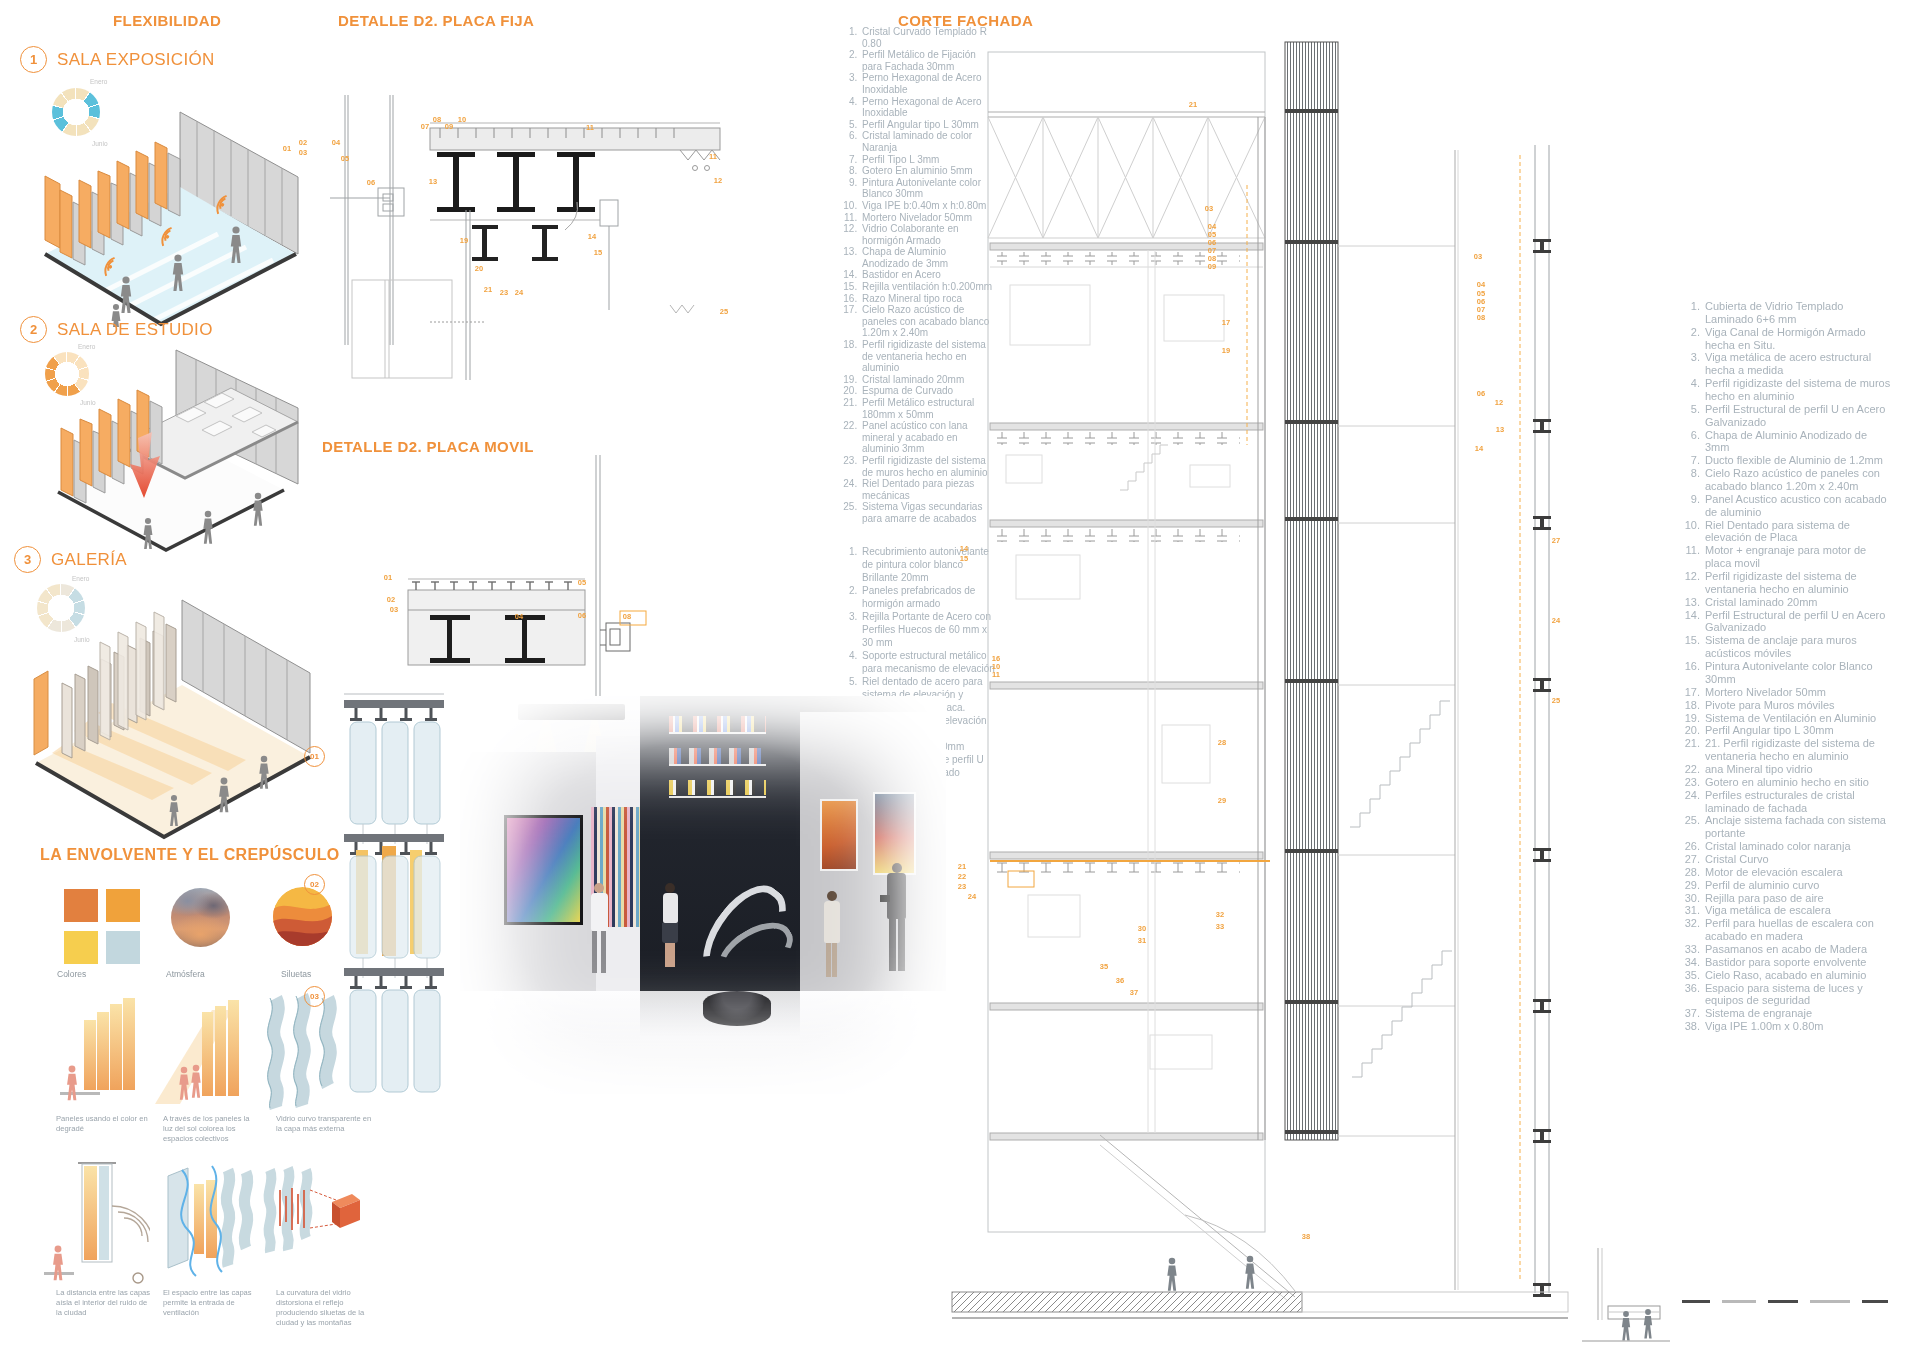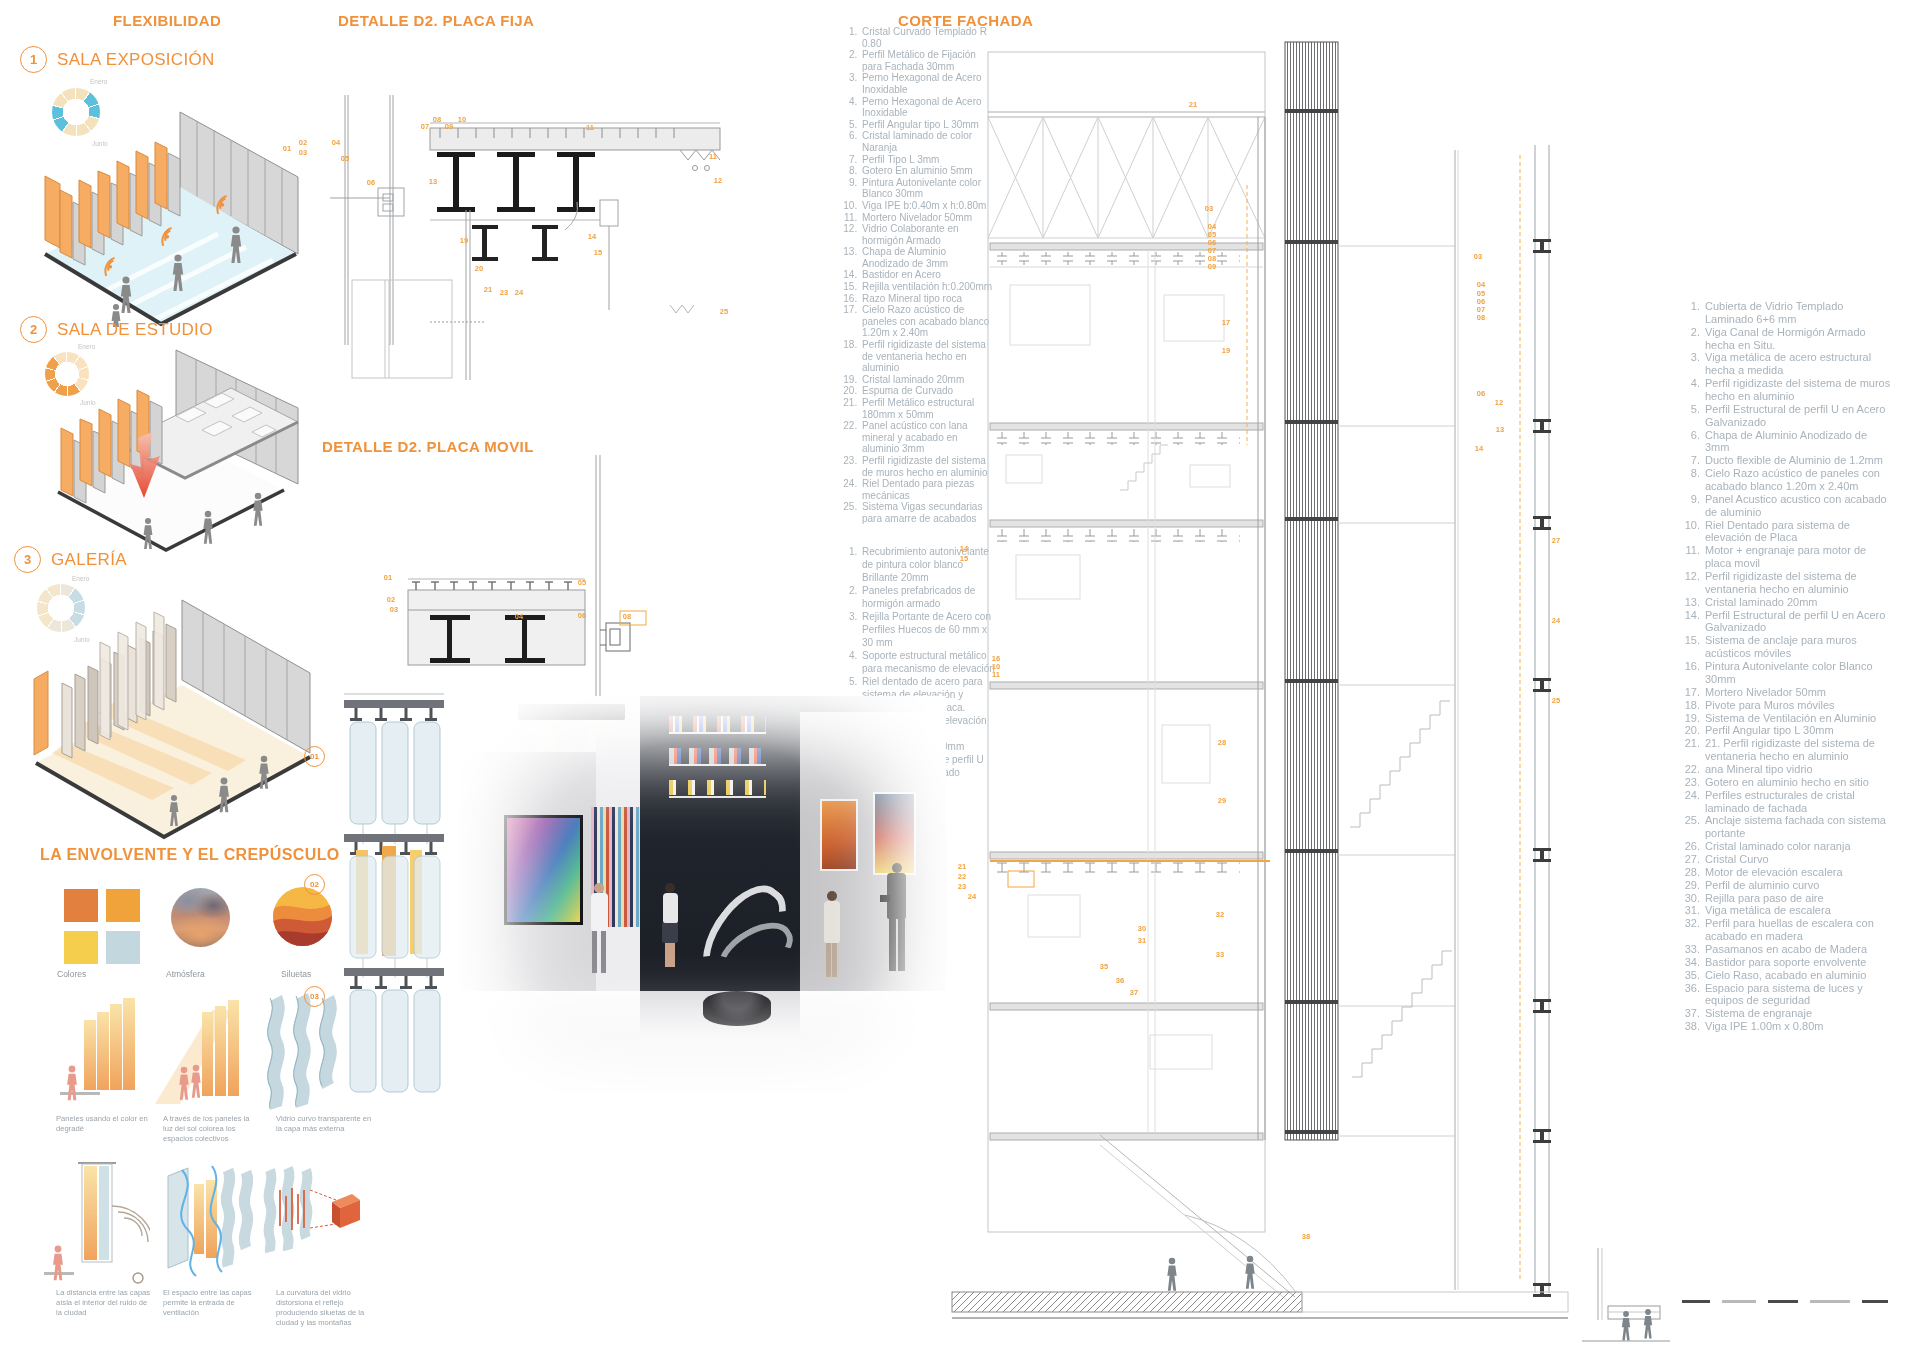--- a/index.html
+++ b/index.html
@@ -879,21 +879,21 @@
       <span class="dtag" style="left: 996px; top: 674px;">11</span>
       <span class="dtag" style="left: 962px; top: 866px;">21</span>
       <span class="dtag" style="left: 962px; top: 876px;">22</span>
       <span class="dtag" style="left: 962px; top: 886px;">23</span>
       <span class="dtag" style="left: 972px; top: 896px;">24</span>
       <span class="dtag" style="left: 1222px; top: 742px;">28</span>
       <span class="dtag" style="left: 1222px; top: 800px;">29</span>
       <span class="dtag" style="left: 1142px; top: 928px;">30</span>
       <span class="dtag" style="left: 1142px; top: 940px;">31</span>
       <span class="dtag" style="left: 1220px; top: 914px;">32</span>
-      <span class="dtag" style="left: 1220px; top: 926px; margin-top: 28px;">33</span>
+      <span class="dtag" style="left: 1220px; top: 926px;">33</span>
       <span class="dtag" style="left: 1104px; top: 966px;">35</span>
       <span class="dtag" style="left: 1120px; top: 980px;">36</span>
       <span class="dtag" style="left: 1134px; top: 992px;">37</span>
       <span class="dtag" style="left: 1306px; top: 1236px;">38</span>
       <span class="dtag" style="left: 1556px; top: 540px;">27</span>
       <span class="dtag" style="left: 1556px; top: 620px;">24</span>
       <span class="dtag" style="left: 1556px; top: 700px;">25</span>
     </div>
 
   <svg class="abs" style="left:1578px;top:1248px;" width="95" height="100" viewBox="0 0 95 100">

